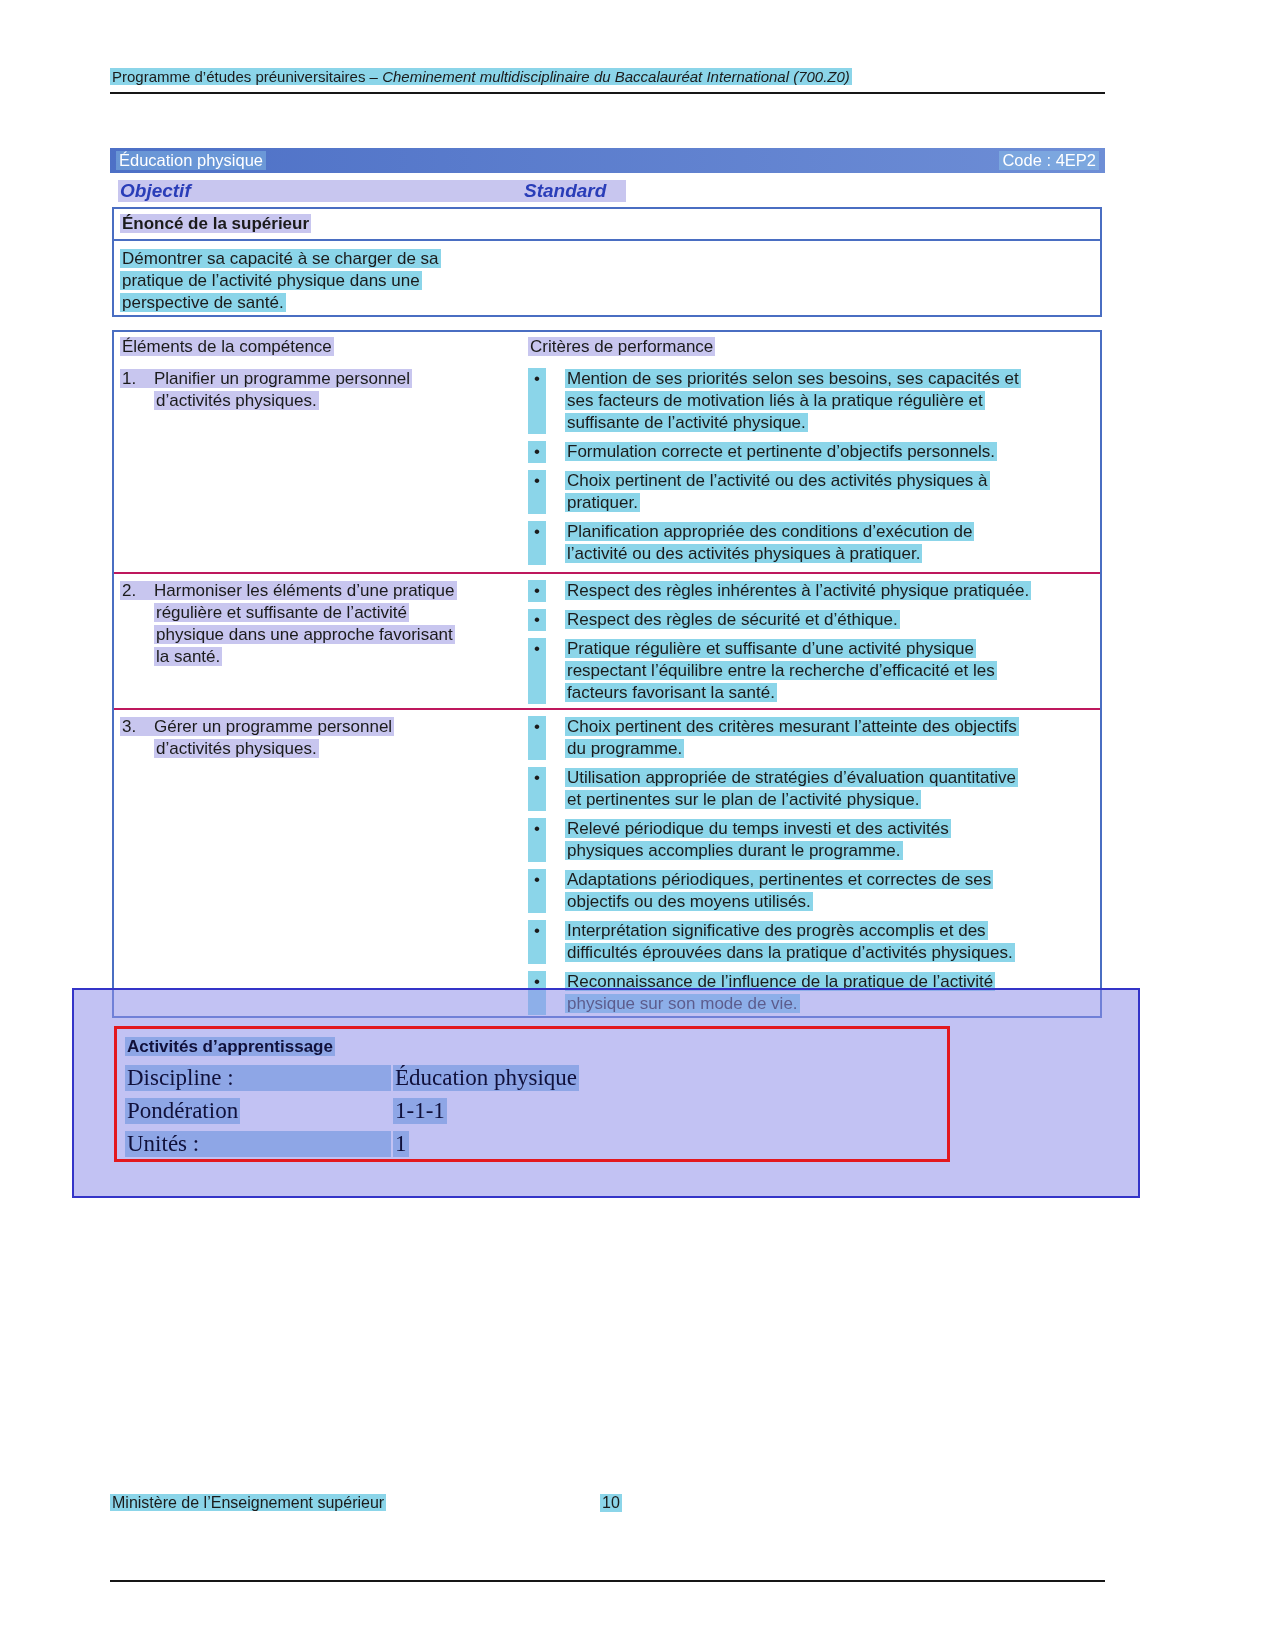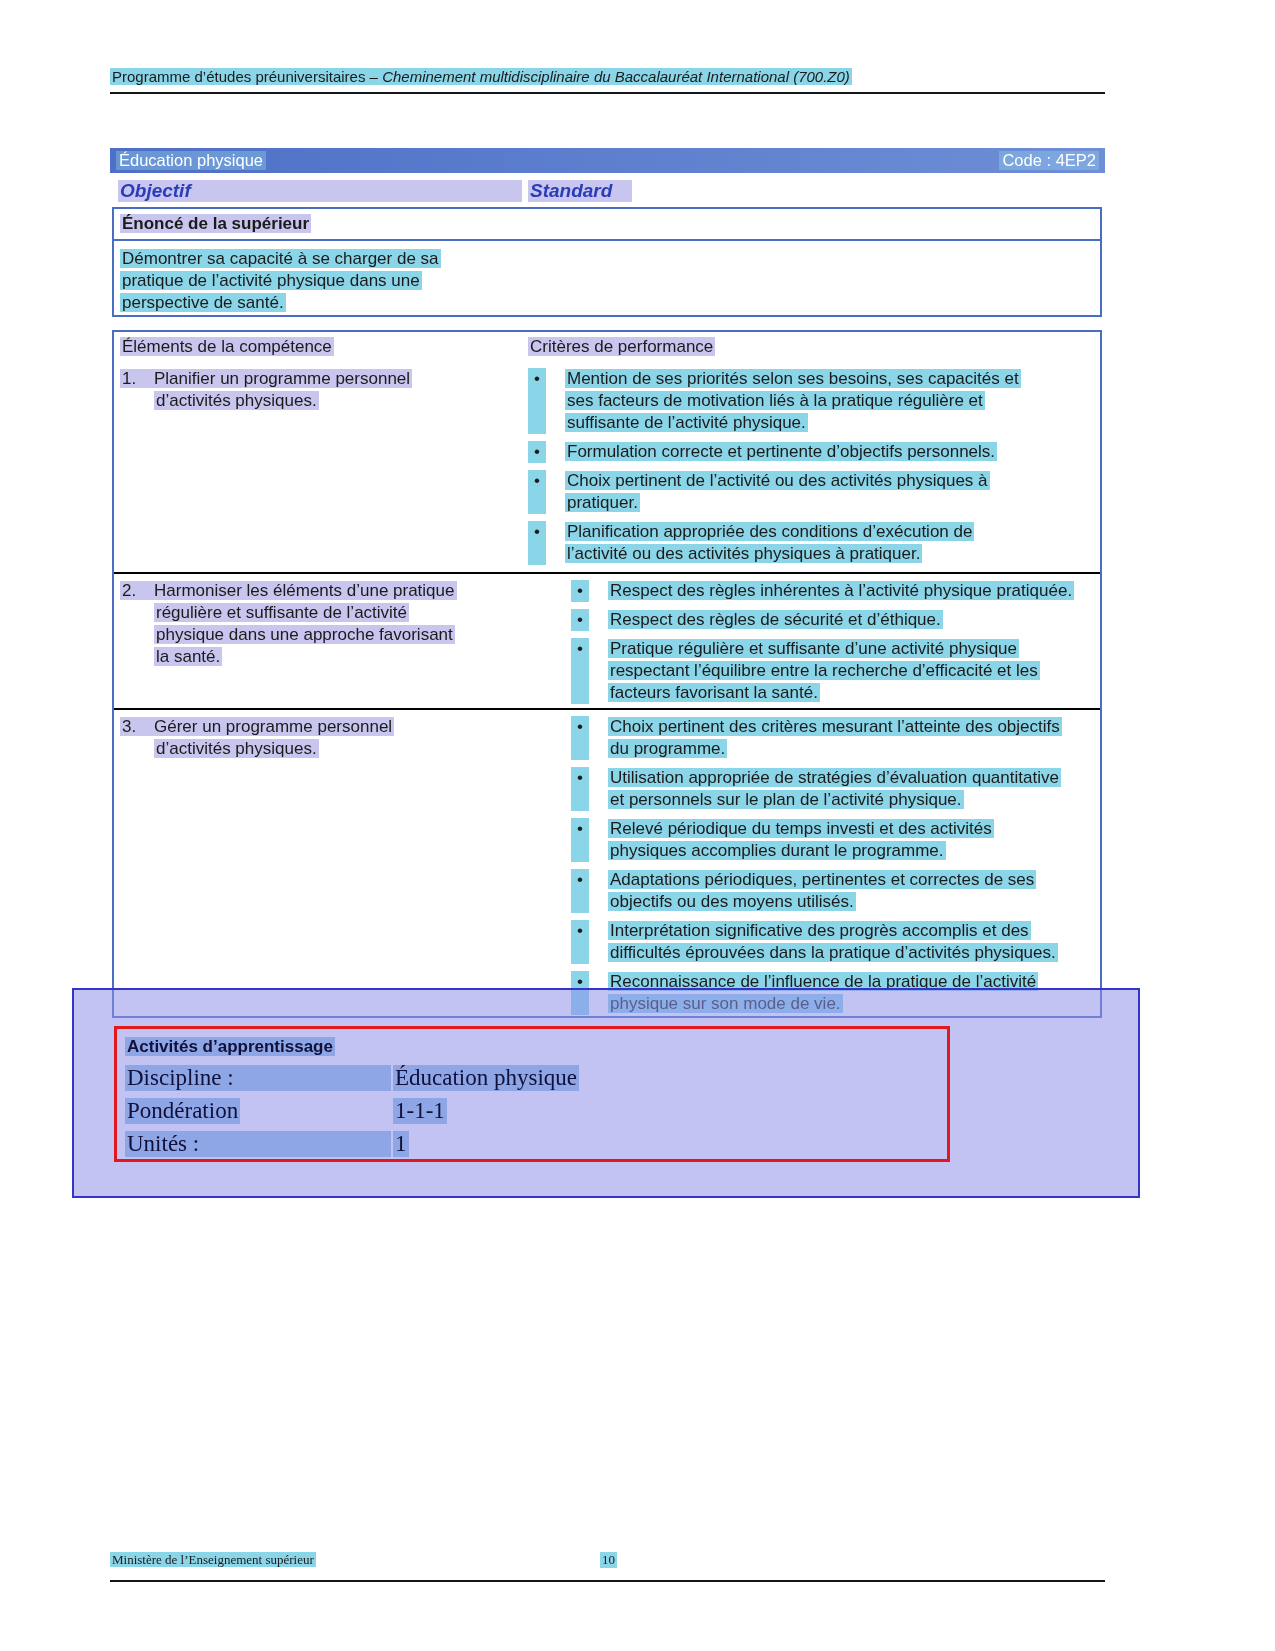--- a/index.html
+++ b/index.html
@@ -19,32 +19,32 @@
   .hrule.top{top:92px;}
   .hrule.bottom{top:1580px;}
 
   .title-bar{position:absolute;top:148px;left:110px;width:995px;height:25px;
              background:linear-gradient(90deg,#4d70c6,#6e8ed6);color:#ffffff;font-size:16.5px;
              display:flex;align-items:center;justify-content:space-between;padding:0 6px;box-sizing:border-box;}
 
   .objstd{position:absolute;top:180px;left:118px;width:985px;height:26px;
           font-size:19px;font-weight:bold;font-style:italic;color:#2a3db8;}
   .obj{display:inline-block;width:400px;}
-  .std{display:inline-block;width:100px;margin-left:6px;}
+  .std{display:inline-block;width:100px;margin-left:0;}
 
   .enonce-box{position:absolute;top:207px;left:112px;width:990px;height:110px;
               border:2px solid #4a6ec2;box-sizing:border-box;background:#fff;}
   .enonce-header{height:30px;line-height:30px;border-bottom:2px solid #4a6ec2;padding-left:6px;
                  font-size:17px;font-weight:bold;}
   .enonce-body{padding:7px 6px 0 6px;font-size:17px;line-height:22px;}
 
   .comp-table{position:absolute;top:330px;left:112px;width:990px;border:2px solid #4a6ec2;
               box-sizing:border-box;background:#fff;font-size:17px;line-height:22px;}
   .trow{display:flex;}
-  .trow.sep{border-top:2px solid #000000;gap:43px;}
+  .trow.sep{border-top:2px solid #be185d;}
   .cell-l{width:410px;box-sizing:border-box;padding:6px 4px 4px 6px;}
   .cell-r{flex:1;box-sizing:border-box;padding:6px 4px 4px 4px;}
   .thead{height:30px;overflow:hidden;font-weight:normal;}
   .thead .cell-l,.thead .cell-r{padding-top:4px;}
   .h210{height:210px;overflow:hidden;}
   .h134{height:134px;overflow:hidden;}
   .h306{height:306px;overflow:hidden;}
   .ln{white-space:nowrap;}
   .cell-l .cont{margin-left:34px;}
   .num{display:inline-block;width:32px;}
@@ -56,21 +56,21 @@
   .overlay{position:absolute;top:988px;left:72px;width:1068px;height:210px;
            background:rgba(144,144,234,0.55);border:2px solid #3434c8;box-sizing:border-box;z-index:5;}
   .redbox{position:absolute;top:36px;left:40px;width:836px;height:136px;
           border:3px solid #e3181e;box-sizing:border-box;}
   .act-title{padding:8px 0 2px 8px;font-size:17px;font-weight:bold;color:#10103a;}
   .act-row{height:33px;position:relative;font-size:23px;color:#10103a;font-family:Liberation Serif, serif;}
   .act-lab{position:absolute;left:8px;top:6px;}
   .act-lab.wide{width:262px;}
   .act-val{position:absolute;left:276px;top:6px;}
 
-  .running-footer{position:absolute;top:1552px;left:110px;width:995px;font-size:13px;font-family:Liberation Serif, serif;}
+  .running-footer{position:absolute;top:1494px;left:110px;width:995px;font-size:16px;}
   .pageno{position:absolute;left:490px;top:0;}
 </style>
 </head>
 <body>
 
 <div class="page">
 
   <div class="running-header">
     <span class="hl-c"><span>Programme d’études préuniversitaires – </span><span class="it">Cheminement multidisciplinaire du Baccalauréat International (700.Z0)</span></span>
   </div>
@@ -181,21 +181,21 @@
           <span class="dot hl-c">•</span>
           <div class="blines">
             <div class="ln"><span class="hl-c">Choix pertinent des critères mesurant l’atteinte des objectifs</span></div>
             <div class="ln"><span class="hl-c">du programme.</span></div>
           </div>
         </div>
         <div class="bullet">
           <span class="dot hl-c">•</span>
           <div class="blines">
             <div class="ln"><span class="hl-c">Utilisation appropriée de stratégies d’évaluation quantitative</span></div>
-            <div class="ln"><span class="hl-c">et personnels sur le plan de l’activité physique.</span></div>
+            <div class="ln"><span class="hl-c">et pertinentes sur le plan de l’activité physique.</span></div>
           </div>
         </div>
         <div class="bullet">
           <span class="dot hl-c">•</span>
           <div class="blines">
             <div class="ln"><span class="hl-c">Relevé périodique du temps investi et des activités</span></div>
             <div class="ln"><span class="hl-c">physiques accomplies durant le programme.</span></div>
           </div>
         </div>
         <div class="bullet">

